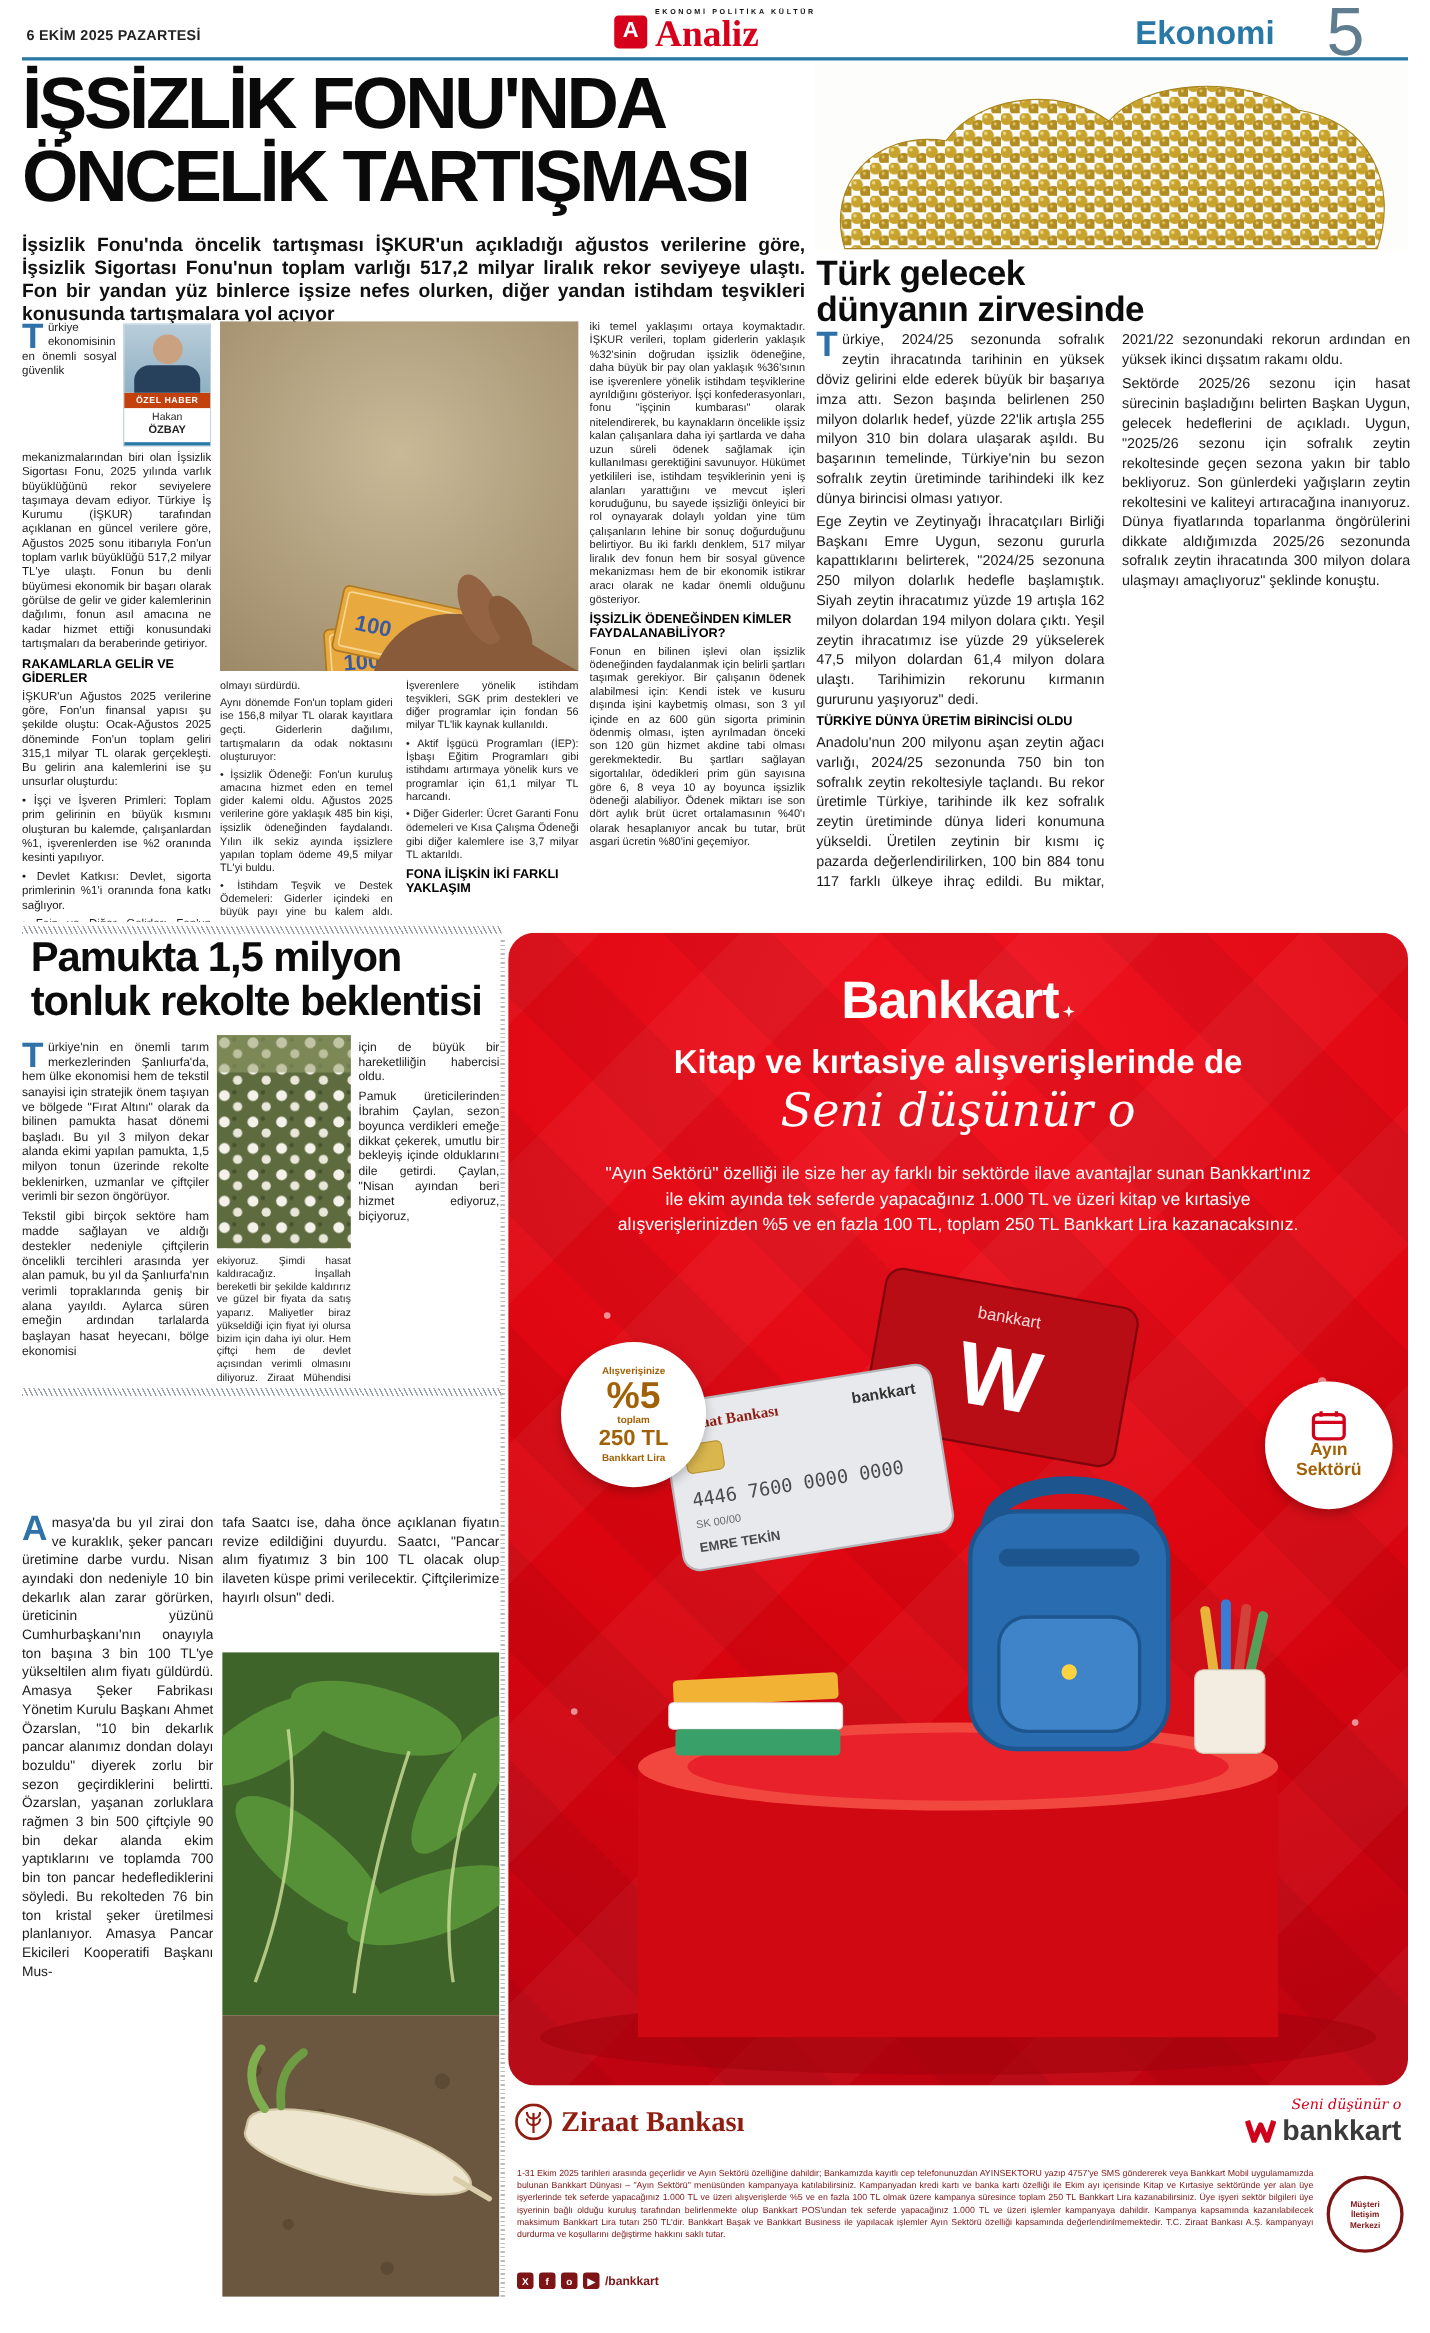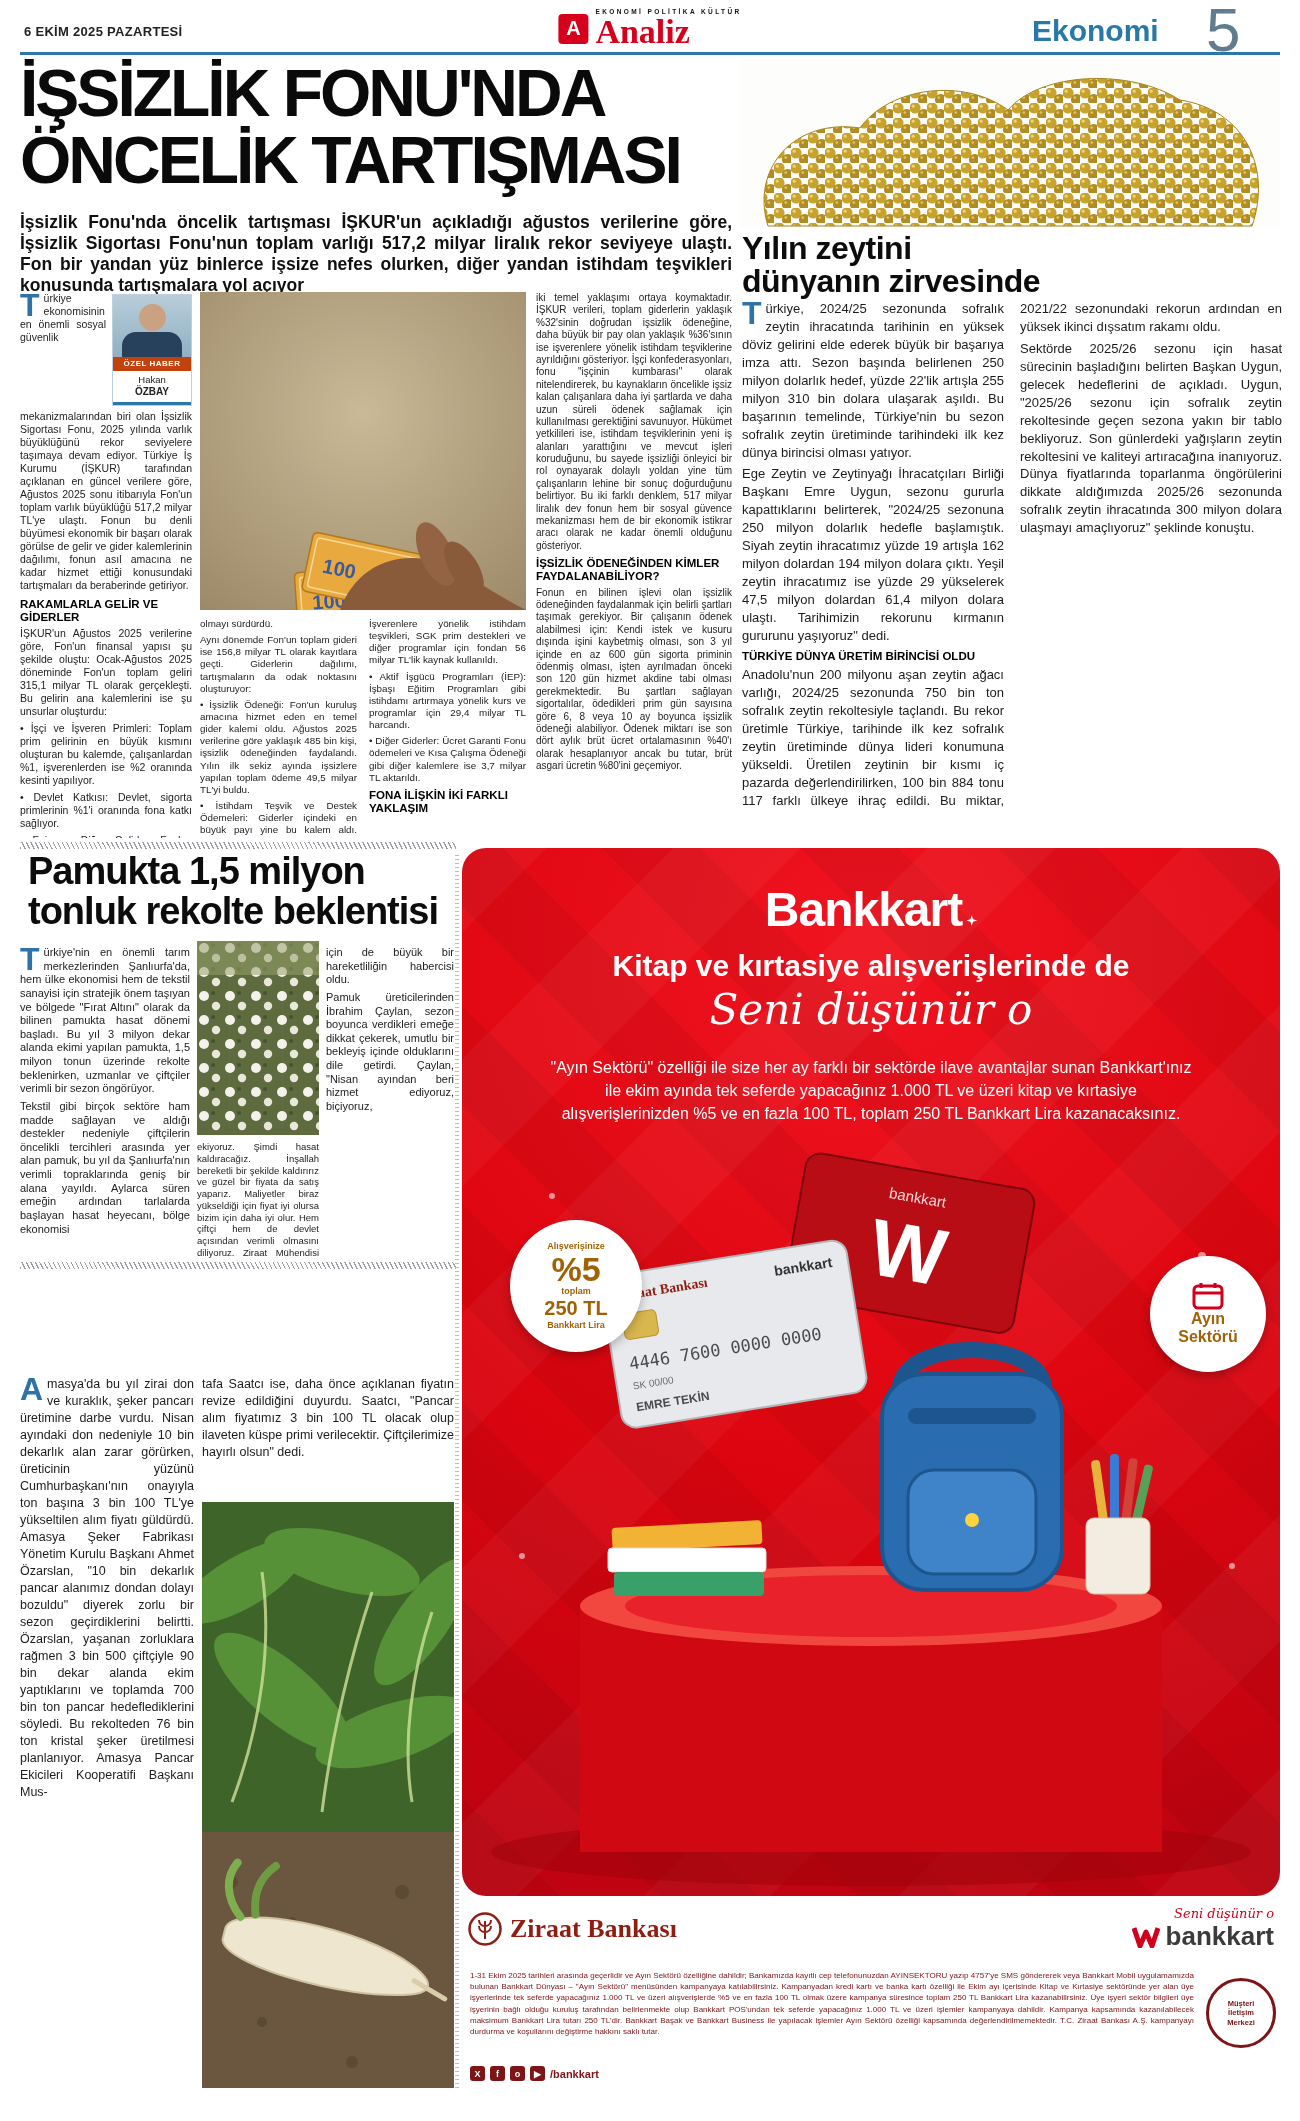--- a/index.html
+++ b/index.html
@@ -197,21 +197,21 @@
     <path d="M140,318 C160,262 220,252 268,284 C290,298 310,310 326,318 Z" fill="#8a5b3a"></path>
     <ellipse cx="236" cy="262" rx="16" ry="34" fill="#936344" transform="rotate(-24 236 262)"></ellipse>
     <ellipse cx="264" cy="276" rx="14" ry="30" fill="#8a5b3a" transform="rotate(-32 264 276)"></ellipse>
   </svg>
 
   <div class="abs bodycol col23">
     <p>olmayı sürdürdü.</p>
     <p>Aynı dönemde Fon'un toplam gideri ise 156,8 milyar TL olarak kayıtlara geçti. Giderlerin dağılımı, tartışmaların da odak noktasını oluşturuyor:</p>
     <p>• İşsizlik Ödeneği: Fon'un kuruluş amacına hizmet eden en temel gider kalemi oldu. Ağustos 2025 verilerine göre yaklaşık 485 bin kişi, işsizlik ödeneğinden faydalandı. Yılın ilk sekiz ayında işsizlere yapılan toplam ödeme 49,5 milyar TL'yi buldu.</p>
     <p>• İstihdam Teşvik ve Destek Ödemeleri: Giderler içindeki en büyük payı yine bu kalem aldı. İşverenlere yönelik istihdam teşvikleri, SGK prim destekleri ve diğer programlar için fondan 56 milyar TL'lik kaynak kullanıldı.</p>
-    <p>• Aktif İşgücü Programları (İEP): İşbaşı Eğitim Programları gibi istihdamı artırmaya yönelik kurs ve programlar için 29,4 milyar TL harcandı.</p>
+    <p>• Aktif İşgücü Programları (İEP): İşbaşı Eğitim Programları gibi istihdamı artırmaya yönelik kurs ve programlar için 61,1 milyar TL harcandı.</p>
     <p>• Diğer Giderler: Ücret Garanti Fonu ödemeleri ve Kısa Çalışma Ödeneği gibi diğer kalemlere ise 3,7 milyar TL aktarıldı.</p>
     <div class="subhead">FONA İLİŞKİN İKİ FARKLI YAKLAŞIM</div>
 
   </div>
 
   <div class="abs bodycol col4">
     <p>iki temel yaklaşımı ortaya koymaktadır. İŞKUR verileri, toplam giderlerin yaklaşık %32'sinin doğrudan işsizlik ödeneğine, daha büyük bir pay olan yaklaşık %36'sının ise işverenlere yönelik istihdam teşviklerine ayrıldığını gösteriyor. İşçi konfederasyonları, fonu "işçinin kumbarası" olarak nitelendirerek, bu kaynakların öncelikle işsiz kalan çalışanlara daha iyi şartlarda ve daha uzun süreli ödenek sağlamak için kullanılması gerektiğini savunuyor. Hükümet yetkilileri ise, istihdam teşviklerinin yeni iş alanları yarattığını ve mevcut işleri koruduğunu, bu sayede işsizliği önleyici bir rol oynayarak dolaylı yoldan yine tüm çalışanların lehine bir sonuç doğurduğunu belirtiyor. Bu iki farklı denklem, 517 milyar liralık dev fonun hem bir sosyal güvence mekanizması hem de bir ekonomik istikrar aracı olarak ne kadar önemli olduğunu gösteriyor.</p>
     <div class="subhead">İŞSİZLİK ÖDENEĞİNDEN KİMLER FAYDALANABİLİYOR?</div>
     <p>Fonun en bilinen işlevi olan işsizlik ödeneğinden faydalanmak için belirli şartları taşımak gerekiyor. Bir çalışanın ödenek alabilmesi için: Kendi istek ve kusuru dışında işini kaybetmiş olması, son 3 yıl içinde en az 600 gün sigorta priminin ödenmiş olması, işten ayrılmadan önceki son 120 gün hizmet akdine tabi olması gerekmektedir. Bu şartları sağlayan sigortalılar, ödedikleri prim gün sayısına göre 6, 8 veya 10 ay boyunca işsizlik ödeneği alabiliyor. Ödenek miktarı ise son dört aylık brüt ücret ortalamasının %40'ı olarak hesaplanıyor ancak bu tutar, brüt asgari ücretin %80'ini geçemiyor.</p>
   </div>
@@ -222,21 +222,21 @@
       <pattern id="olv" width="17" height="15" patternUnits="userSpaceOnUse">
         <circle cx="5" cy="5" r="5.6" fill="#c7a22d"></circle>
         <circle cx="13.5" cy="11.5" r="5.6" fill="#b18c22"></circle>
         <circle cx="3.2" cy="3.2" r="1.6" fill="#ecd478"></circle>
         <circle cx="11.8" cy="9.6" r="1.4" fill="#e0c25c"></circle>
       </pattern>
     </defs>
     <path d="M28,168 C10,110 55,60 120,70 C150,28 225,20 268,52 C300,14 390,10 440,42 C505,52 532,110 512,168 Z" fill="url(#olv)" stroke="#a8841e" stroke-width="1"></path>
   </svg>
   <div class="abs zeytin-headline">
-    <div>Yılın zeytini</div>
+    <div>Türk gelecek</div>
     <div>dünyanın zirvesinde</div>
   </div>
   <div class="abs bodycol zeytin-body">
     <p><span class="dropcap">T</span><span>ürkiye, 2024/25 sezonunda sofralık zeytin ihracatında tarihinin en yüksek döviz gelirini elde ederek büyük bir başarıya imza attı. Sezon başında belirlenen 250 milyon dolarlık hedef, yüzde 22'lik artışla 255 milyon 310 bin dolara ulaşarak aşıldı. Bu başarının temelinde, Türkiye'nin bu sezon sofralık zeytin üretiminde tarihindeki ilk kez dünya birincisi olması yatıyor.</span></p>
     <p>Ege Zeytin ve Zeytinyağı İhracatçıları Birliği Başkanı Emre Uygun, sezonu gururla kapattıklarını belirterek, "2024/25 sezonuna 250 milyon dolarlık hedefle başlamıştık. Siyah zeytin ihracatımız yüzde 19 artışla 162 milyon dolardan 194 milyon dolara çıktı. Yeşil zeytin ihracatımız ise yüzde 29 yükselerek 47,5 milyon dolardan 61,4 milyon dolara ulaştı. Tarihimizin rekorunu kırmanın gururunu yaşıyoruz" dedi.</p>
     <div class="subhead">TÜRKİYE DÜNYA ÜRETİM BİRİNCİSİ OLDU</div>
     <p>Anadolu'nun 200 milyonu aşan zeytin ağacı varlığı, 2024/25 sezonunda 750 bin ton sofralık zeytin rekoltesiyle taçlandı. Bu rekor üretimle Türkiye, tarihinde ilk kez sofralık zeytin üretiminde dünya lideri konumuna yükseldi. Üretilen zeytinin bir kısmı iç pazarda değerlendirilirken, 100 bin 884 tonu 117 farklı ülkeye ihraç edildi. Bu miktar, 2021/22 sezonundaki rekorun ardından en yüksek ikinci dışsatım rakamı oldu.</p>
     <p>Sektörde 2025/26 sezonu için hasat sürecinin başladığını belirten Başkan Uygun, gelecek hedeflerini de açıkladı. Uygun, "2025/26 sezonu için sofralık zeytin rekoltesinde geçen sezona yakın bir tablo bekliyoruz. Son günlerdeki yağışların zeytin rekoltesini ve kaliteyi artıracağına inanıyoruz. Dünya fiyatlarında toparlanma öngörülerini dikkate aldığımızda 2025/26 sezonunda sofralık zeytin ihracatında 300 milyon dolara ulaşmayı amaçlıyoruz" şeklinde konuştu.</p>
   </div>
 

